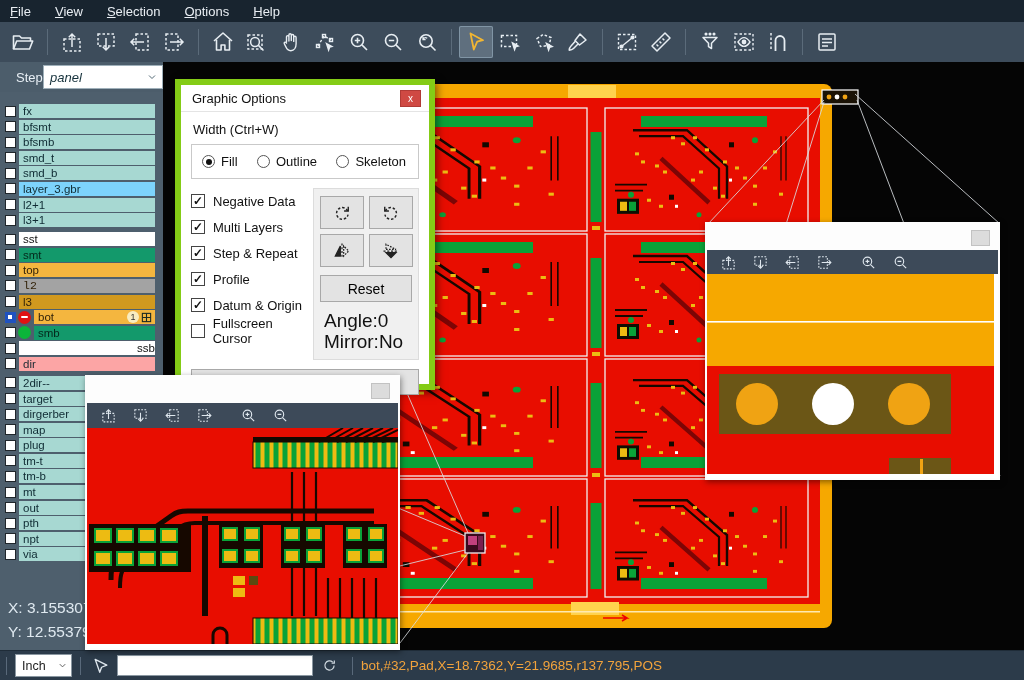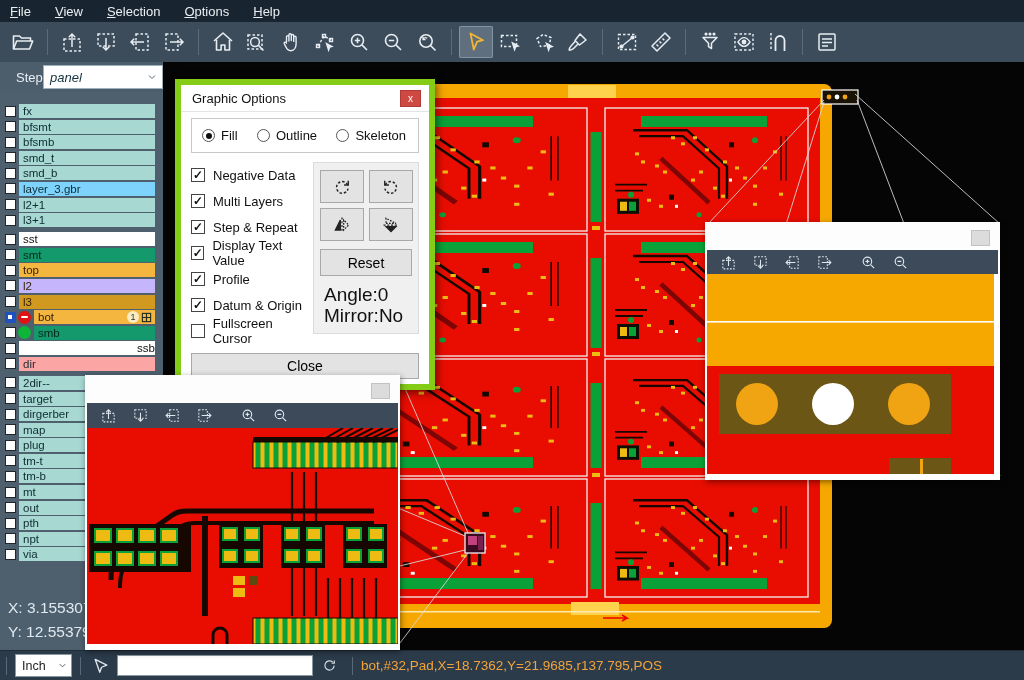--- a/index.html
+++ b/index.html
@@ -651,21 +651,21 @@
 
               <span class="cell" style="background: rgb(244, 182, 63); color: rgb(51, 35, 10);">
                 <span class="lname">top</span>
 
               </span>
             </div>
 
             <div class="lrow">
               <span class="cb"></span>
 
-              <span class="cell" style="background: #c4b5fd; color: rgb(51, 35, 10);">
+              <span class="cell" style="background: #a3a3a3; color: rgb(51, 35, 10); font-family: Liberation Mono, monospace;">
                 <span class="lname">l2</span>
 
               </span>
             </div>
 
             <div class="lrow">
               <span class="cb"></span>
 
               <span class="cell" style="background: rgb(209, 153, 31); color: rgb(51, 35, 10);">
                 <span class="lname">l3</span>
@@ -832,20 +832,21 @@
         <div>Y: 12.553794</div>
       </div>
     </div>
 
     <div class="dialog">
       <div class="dlg-title">
         <span class="t">Graphic Options</span>
         <span class="dlg-close">x</span>
       </div>
       <div class="dlg-body">
+        <div class="wlabel">Width (Ctrl+W)</div>
         <div class="radiogrp">
 
             <label class="radio-row">
               <span class="radio on"></span>
               <span>Fill</span>
             </label>
 
             <label class="radio-row">
               <span class="radio"></span>
               <span>Outline</span>
@@ -868,24 +869,20 @@
               <label class="cbrow">
                 <span class="cbx on"></span>
                 <span>Multi Layers</span>
               </label>
 
               <label class="cbrow">
                 <span class="cbx on"></span>
                 <span>Step &amp; Repeat</span>
               </label>
 
-              <label class="cbrow">
-                <span class="cbx on"></span>
-                <span>Display Text Value</span>
-              </label>
 
               <label class="cbrow">
                 <span class="cbx on"></span>
                 <span>Profile</span>
               </label>
 
               <label class="cbrow">
                 <span class="cbx on"></span>
                 <span>Datum &amp; Origin</span>
               </label>

